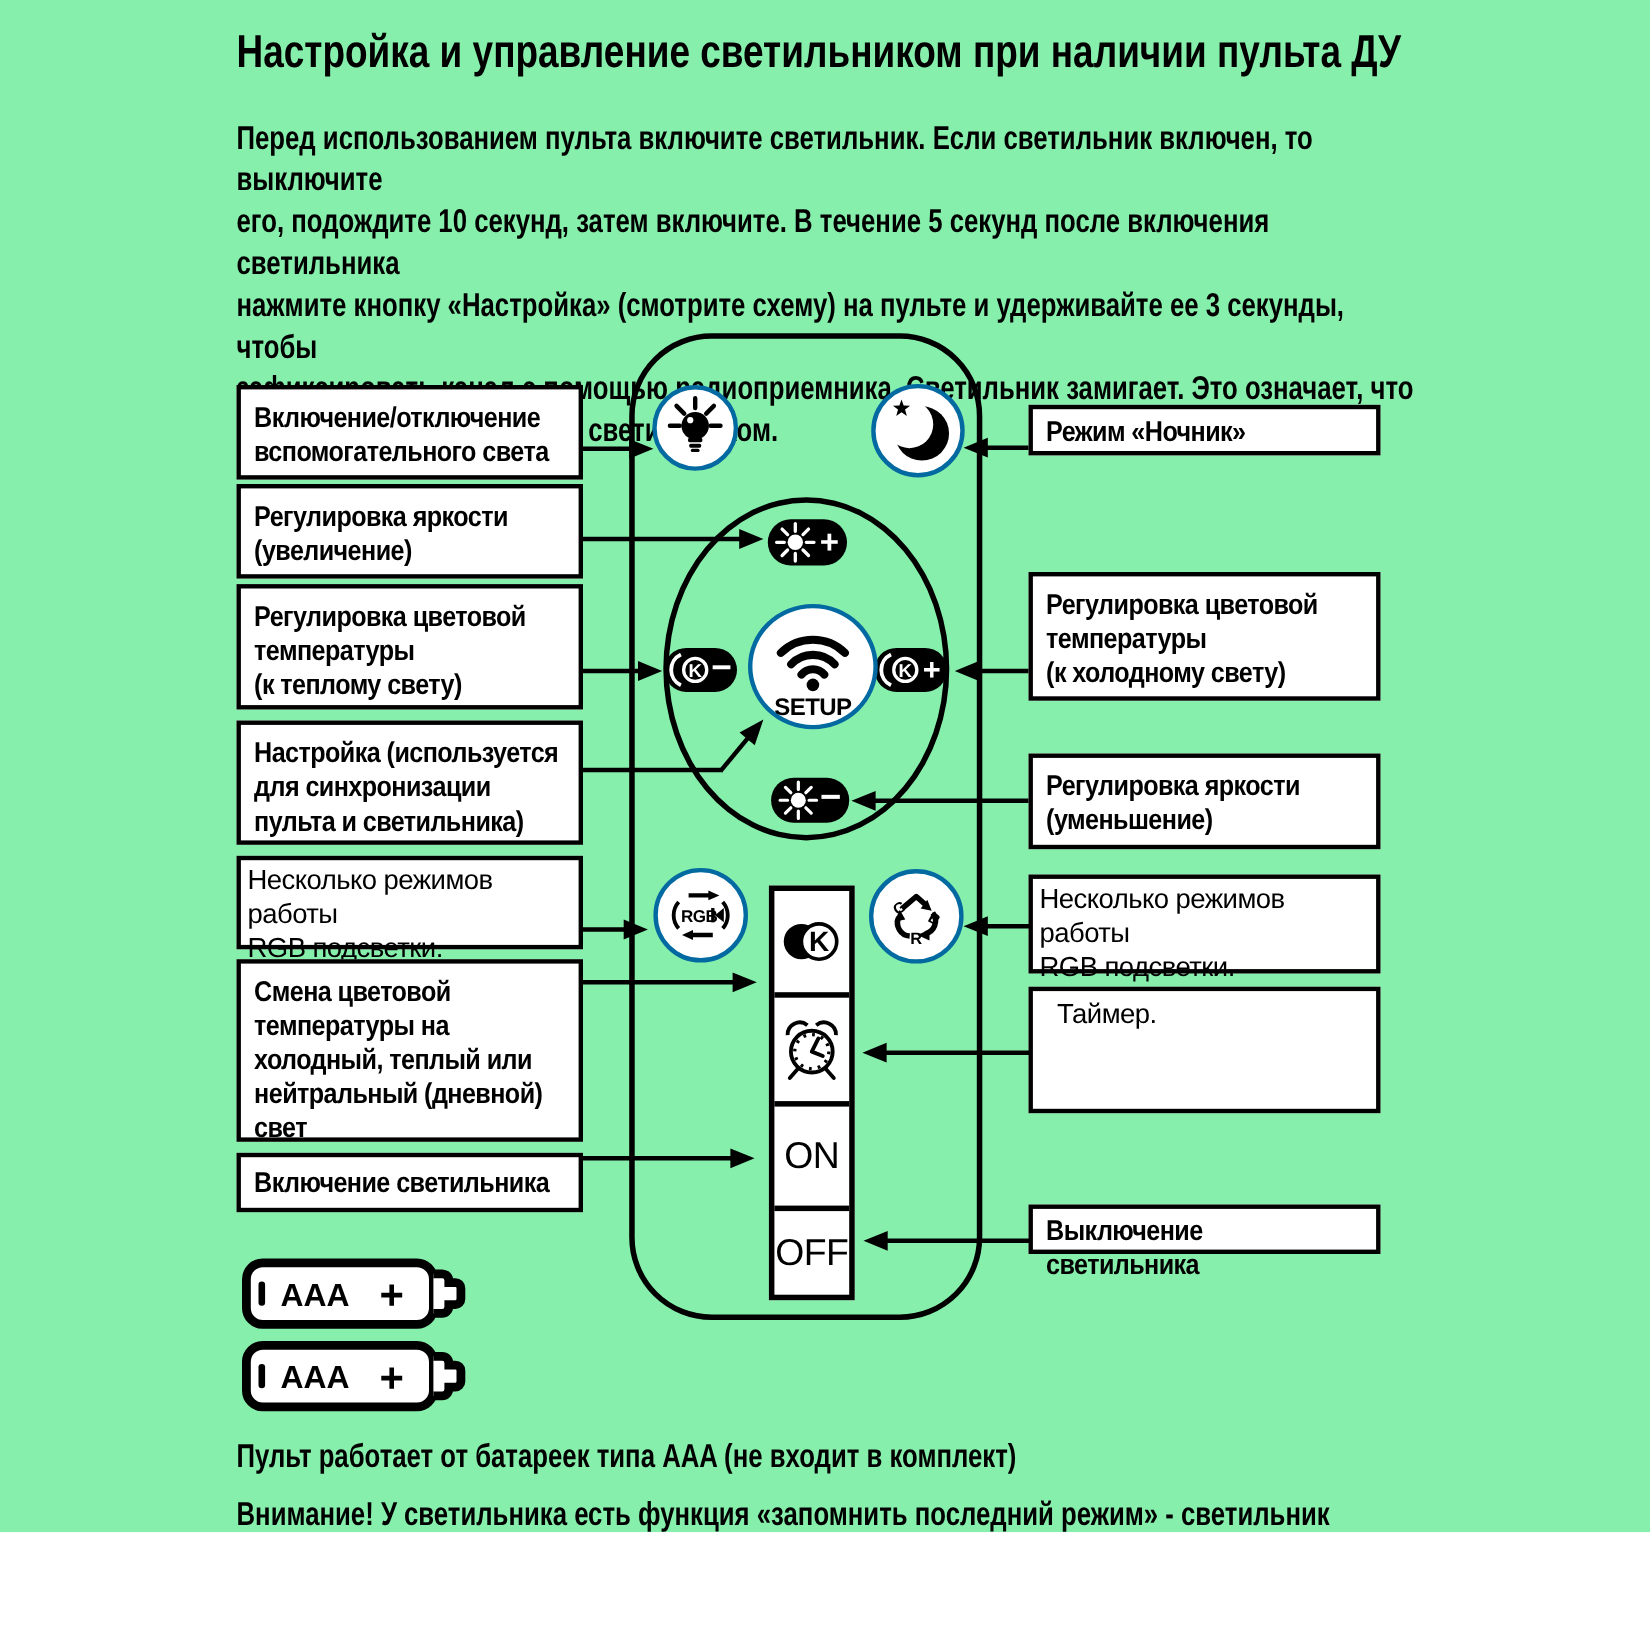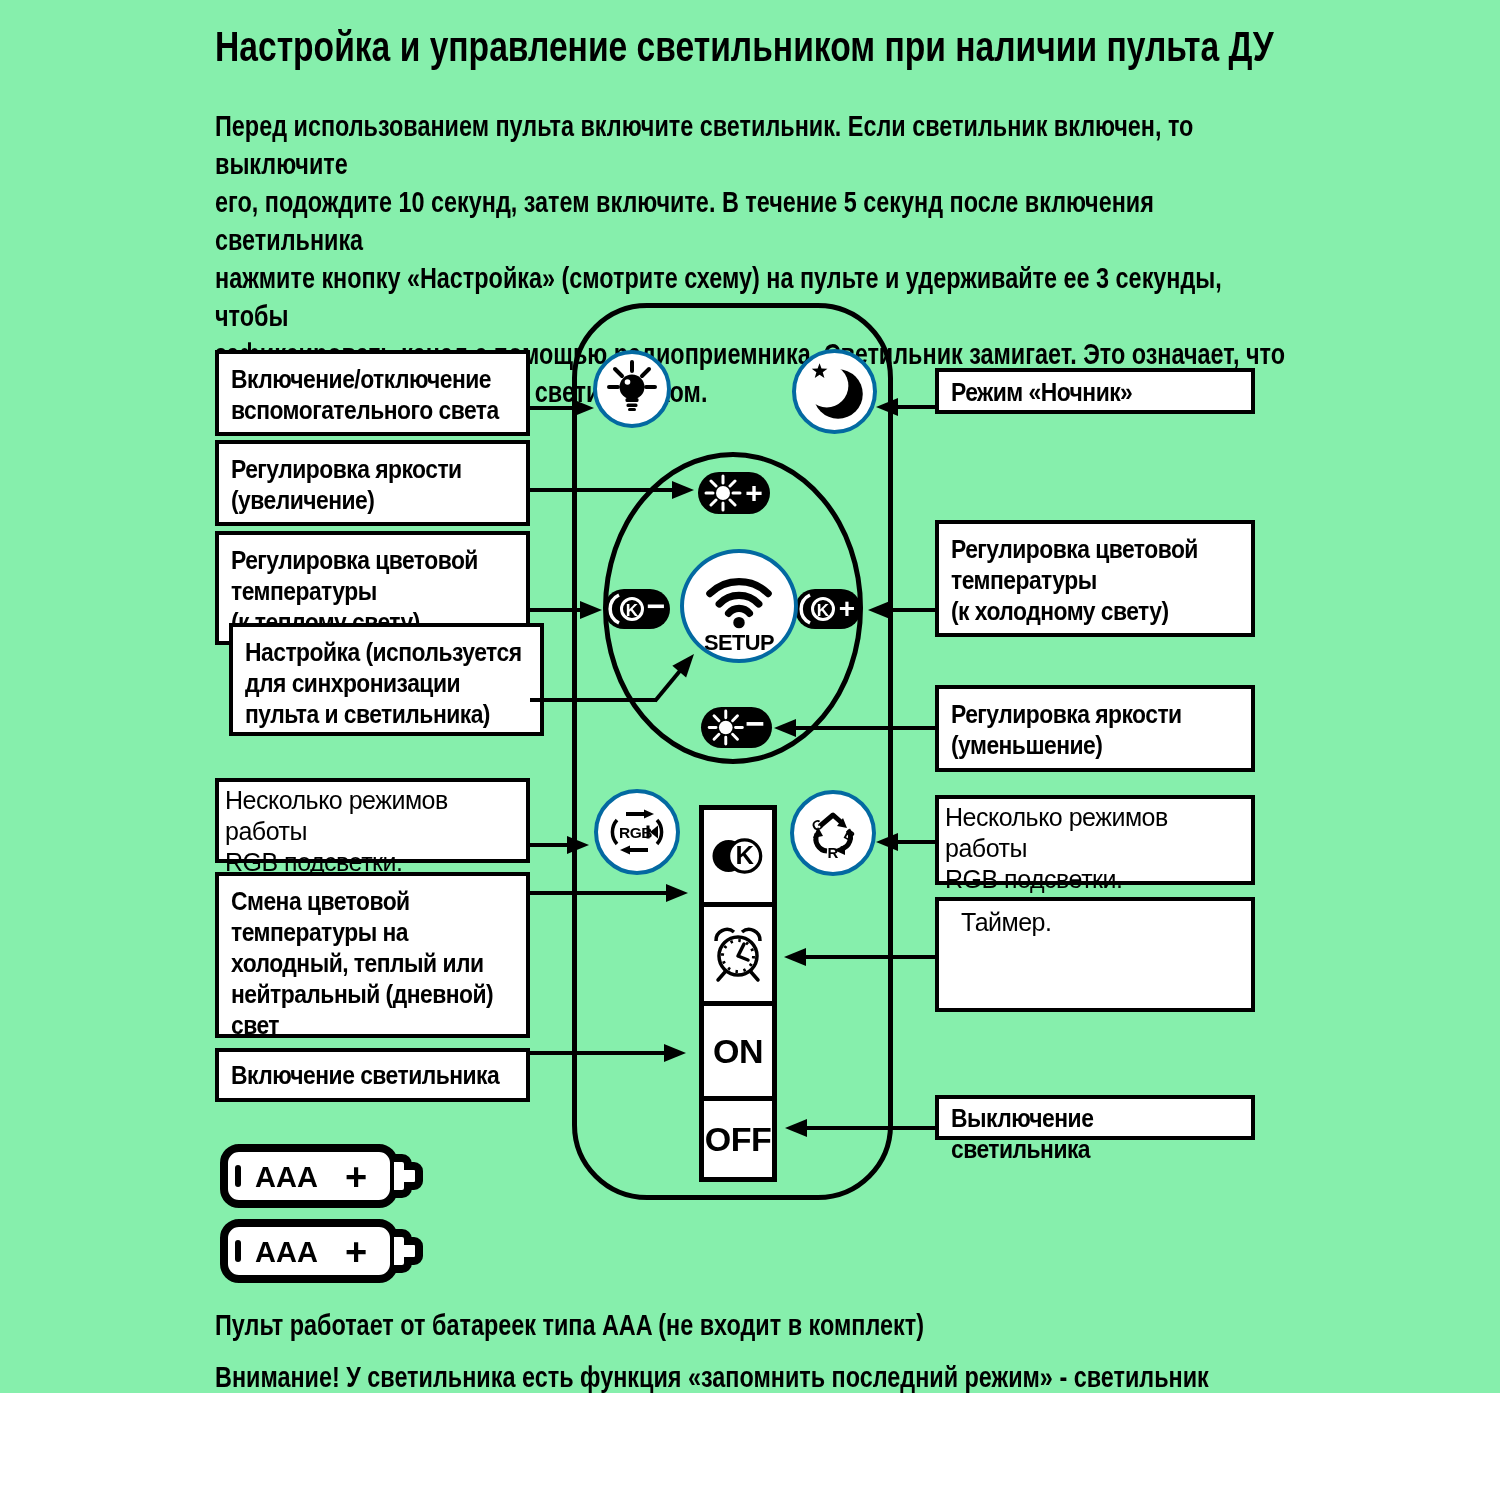--- a/index.html
+++ b/index.html
@@ -19,21 +19,21 @@
               box-sizing:border-box;display:flex;align-items:center;justify-content:center;}
   .pill{position:absolute;background:#000;border-radius:22px;display:flex;align-items:center;justify-content:center;}
   #remote-outline{position:absolute;left:572px;top:303px;width:321px;height:897px;
                   border:5px solid #000;border-radius:75px;box-sizing:border-box;background:transparent;}
   #big-ellipse{position:absolute;left:603px;top:452px;width:260px;height:312px;
                border:5px solid #000;border-radius:50%;box-sizing:border-box;}
   #column{position:absolute;left:699px;top:805px;width:78px;height:377px;border:5px solid #000;
           box-sizing:border-box;display:flex;flex-direction:column;background:#fff;}
   .cell{display:flex;align-items:center;justify-content:center;box-sizing:border-box;}
   .cell.b{border-top:5px solid #000;}
-  .onoff{font-weight:bold;font-size:34px;letter-spacing:-0.5px;}
+  .onoff{font-weight:normal;font-size:34px;letter-spacing:-0.5px;}
   svg text{font-family:"Liberation Sans","DejaVu Sans",sans-serif;font-weight:bold;}
   #arrows{position:absolute;left:0;top:0;pointer-events:none;}
   #arrows line{stroke:#000;stroke-width:4;}
   #arrows polygon{fill:#000;}
 </style>
 </head>
 <body>
 
 <div id="canvas">
 
@@ -50,21 +50,21 @@
     </div>
   <div class="box" style="left:215px;top:440px;width:315px;height:86px;">
     <span class="bt">Регулировка яркости
 (увеличение)</span>
     </div>
   <div class="box" style="left:215px;top:531px;width:315px;height:114px;">
     <span class="bt">Регулировка цветовой
 температуры
 (к теплому свету)</span>
     </div>
-  <div class="box" style="left:215px;top:623px;width:315px;height:113px;margin-left:14px;">
+  <div class="box" style="left:215px;top:655px;width:315px;height:113px;">
     <span class="bt">Настройка (используется
 для синхронизации
 пульта и светильника)</span>
     </div>
   <div class="box rg" style="left:215px;top:778px;width:315px;height:85px;">
     <span class="bt">Несколько режимов работы
 RGB подсветки.
 Автоматический режим.</span>
     </div>
   <div class="box" style="left:215px;top:872px;width:315px;height:166px;">

